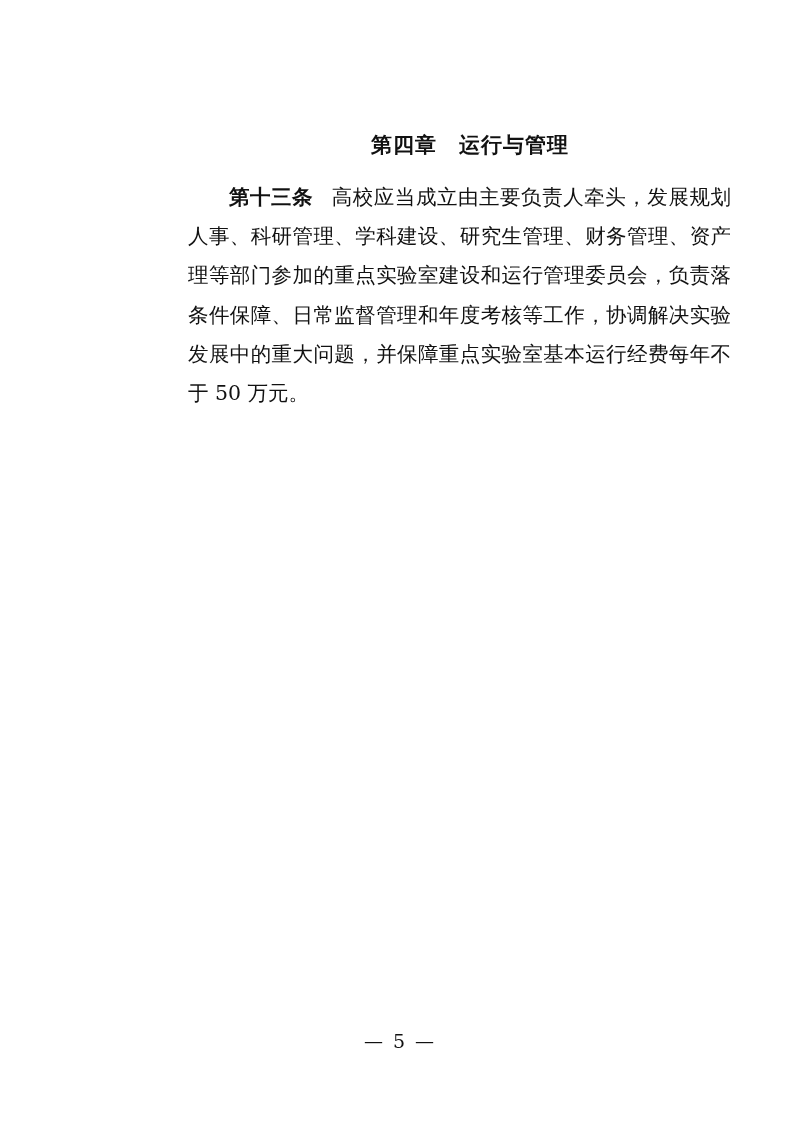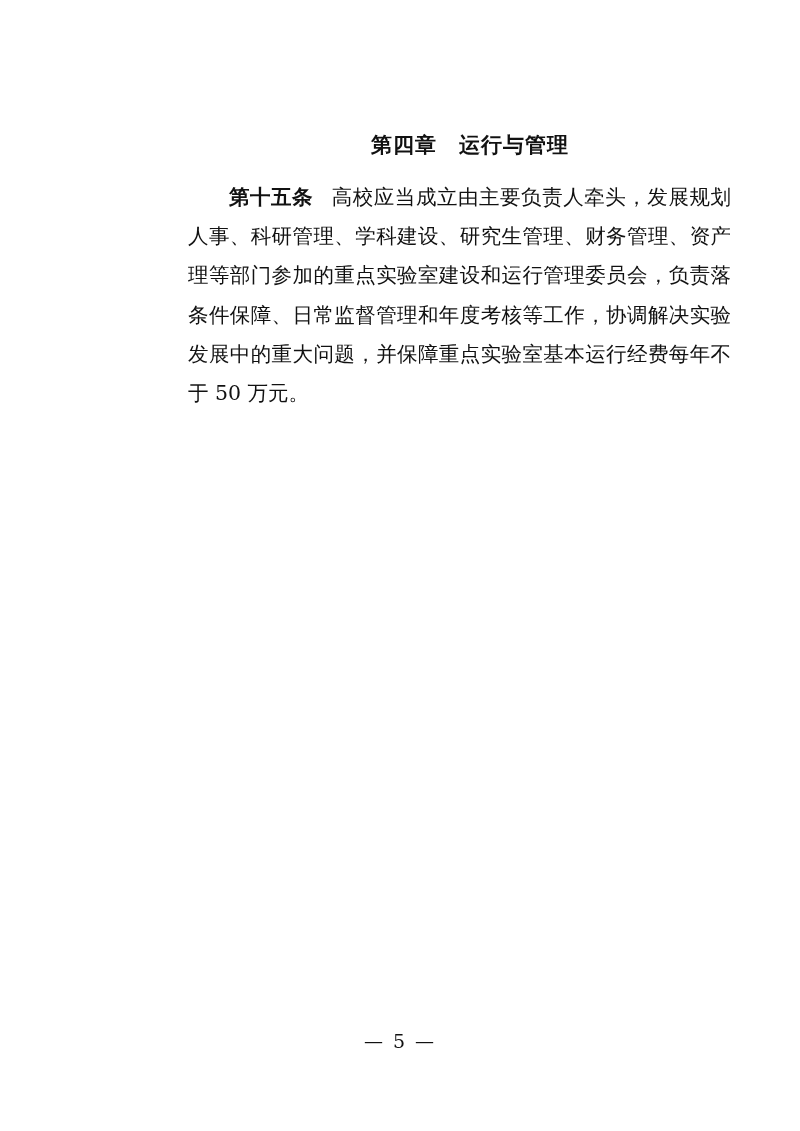--- a/index.html
+++ b/index.html
@@ -67,21 +67,21 @@
 </head>
 <body>
 
 <div class="page">
   <div class="content">
 
     <h1 class="chapter-title">
       <span>第四章</span><span class="gap"></span><span>运行与管理</span>
     </h1>
 
-    <p class="para indent"><span class="art-no">第十五条</span><span class="sp"></span><span>高校应当成立由主要负责人牵头，发展规划、人事、科研管理、学科建设、研究生管理、财务管理、资产管理等部门参加的重点实验室建设和运行管理委员会，负责落实条件保障、日常监督管理和年度考核等工作，协调解决实验室发展中的重大问题，并保障重点实验室基本运行经费每年不低于 50 万元。</span></p>
+    <p class="para indent"><span class="art-no">第十三条</span><span class="sp"></span><span>高校应当成立由主要负责人牵头，发展规划、人事、科研管理、学科建设、研究生管理、财务管理、资产管理等部门参加的重点实验室建设和运行管理委员会，负责落实条件保障、日常监督管理和年度考核等工作，协调解决实验室发展中的重大问题，并保障重点实验室基本运行经费每年不低于 50 万元。</span></p>
 
 
 
 
 
   </div>
 
   <div class="footer">— 5 —</div>
 </div>
 

